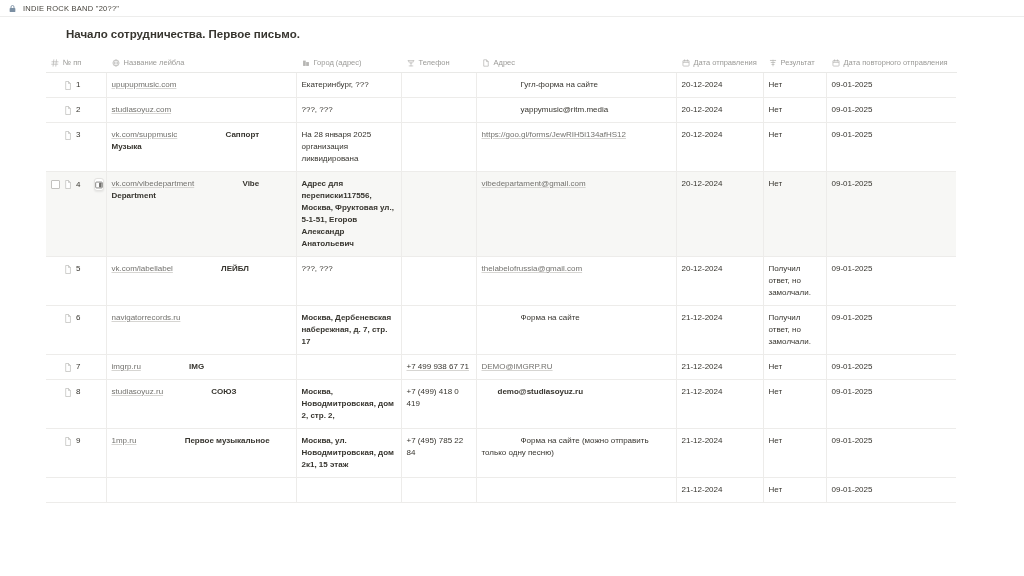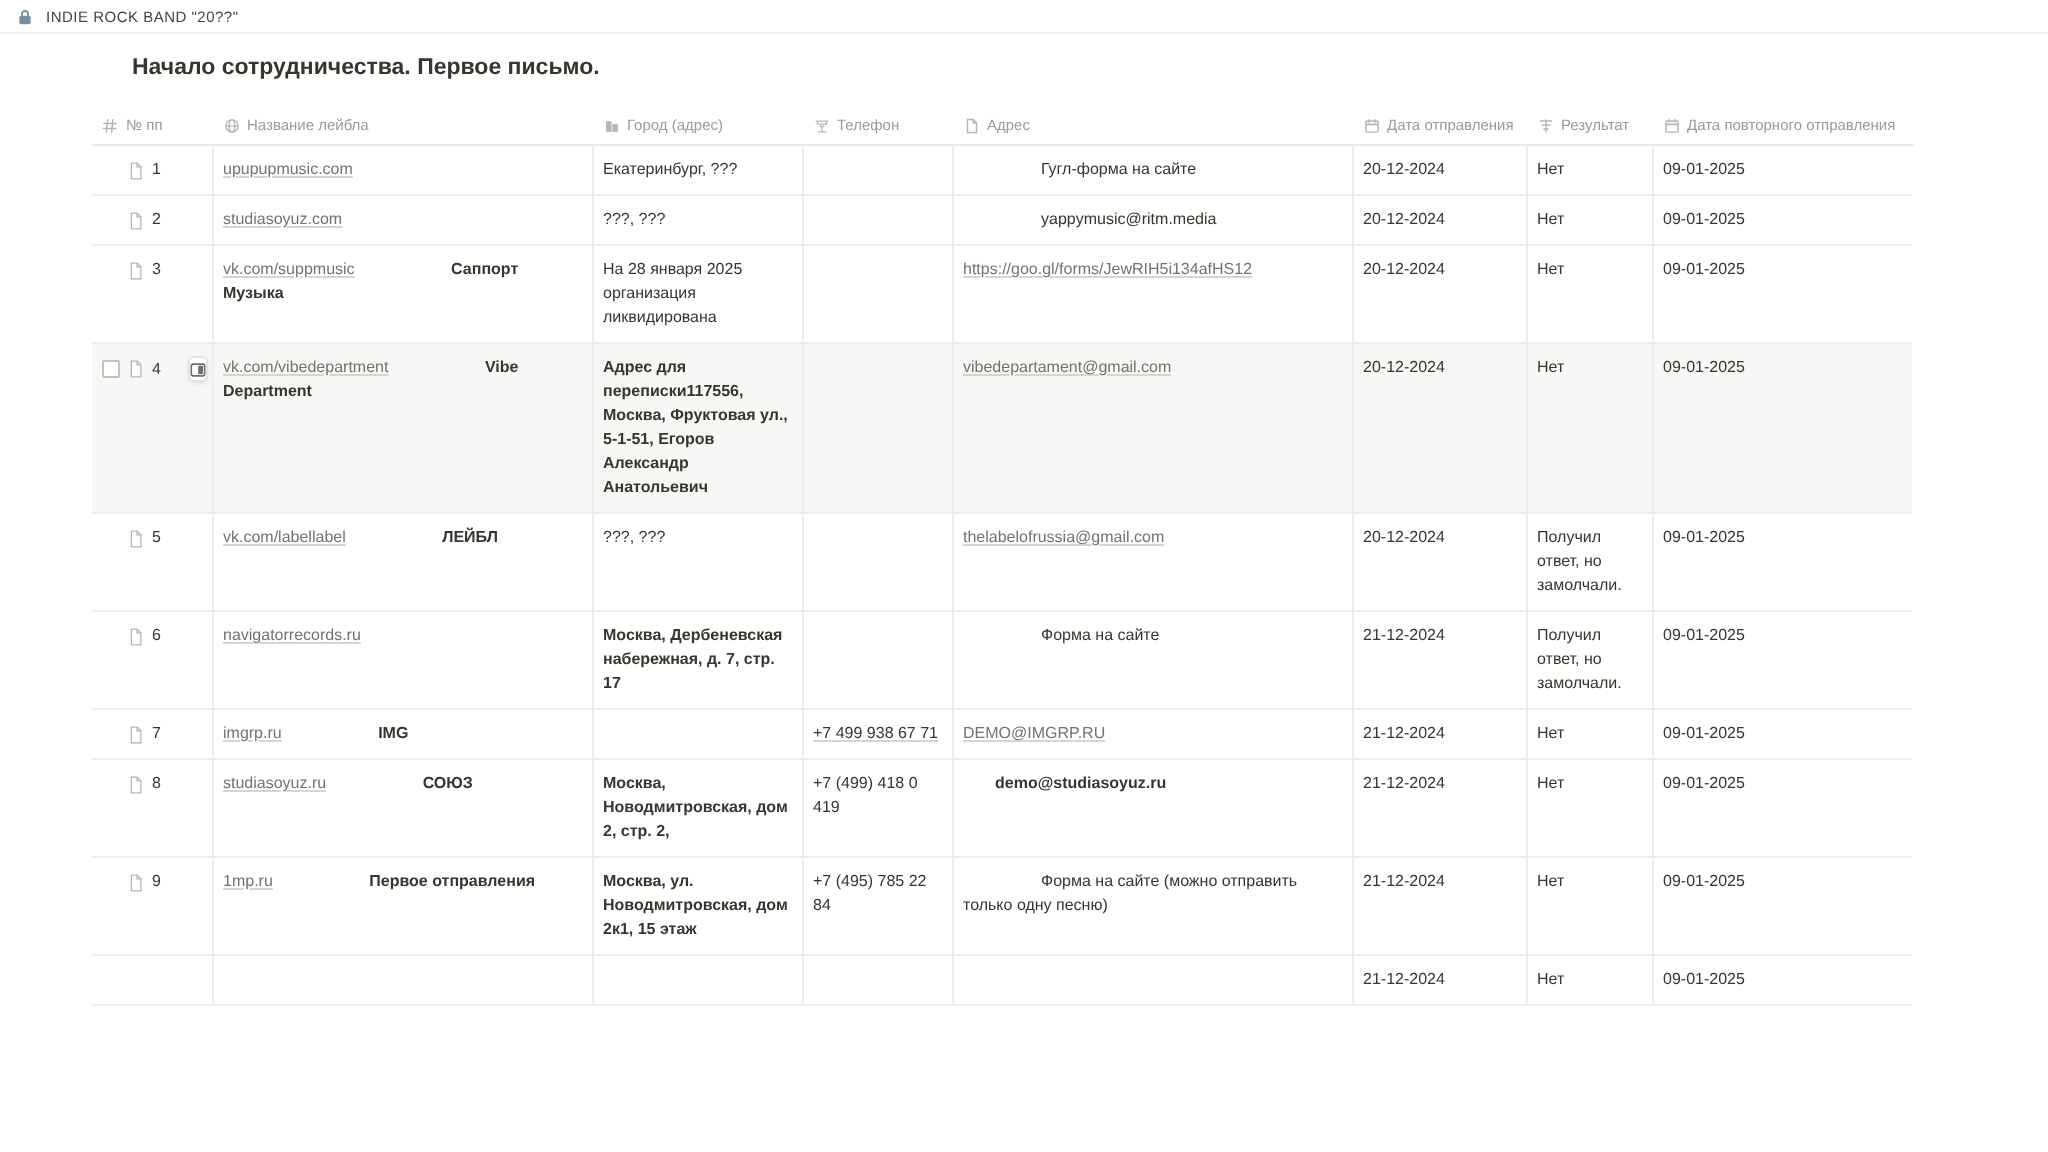--- a/index.html
+++ b/index.html
@@ -419,21 +419,21 @@
             <td class="idxcell">
               <div class="idxrow">
                 <span class="chk"></span>
                 <svg class="pageico" viewBox="0 0 12 14">
                   <path d="M2.4 .8h4.4l3 3v9.4H2.4z" fill="#fff" stroke="#b6b5b2" stroke-width="1"></path>
                   <path d="M6.8 .8v3h3" fill="none" stroke="#b6b5b2" stroke-width="1"></path>
                 </svg>
                 <span class="idxnum">9</span>
               </div>
             </td>
-            <td><span class="lnk">1mp.ru</span> <span class="lbl-name">Первое отправления</span></td>
+            <td><span class="lnk">1mp.ru</span> <span class="lbl-name">Первое музыкальное</span></td>
             <td><span class="bold">Москва, ул. Новодмитровская, дом 2к1, 15 этаж</span></td>
             <td><span class="tel">+7 (495) 785 22 84</span></td>
             <td><span class="plain">Форма на сайте (можно отправить только одну песню)</span></td>
             <td>21-12-2024</td>
             <td>Нет</td>
             <td>09-01-2025</td>
           </tr>
           <tr>
             <td class="idxcell"></td>
             <td> </td>

